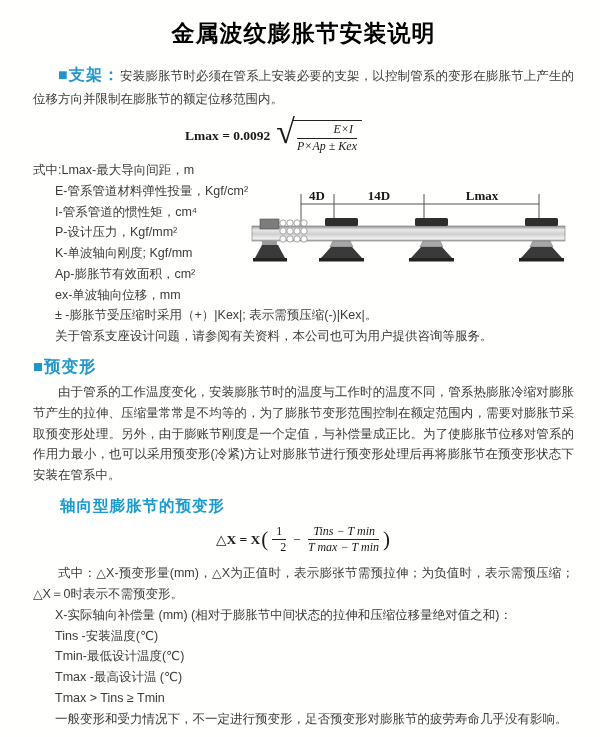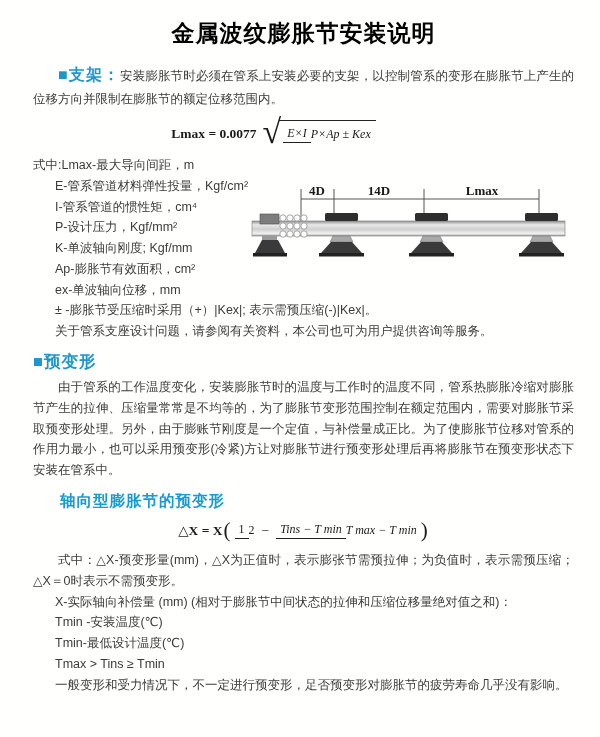--- a/index.html
+++ b/index.html
@@ -15,21 +15,21 @@
   p.body-para { text-indent:2em; text-align:justify; }
   .sec-head-inline { color:#1e96ca; font-weight:bold; font-size:16px; letter-spacing:1px; }
   .sec-head { color:#1e96ca; font-weight:bold; font-size:16.5px; letter-spacing:1px; margin:6px 0 2px 0; }
   .sub-head { color:#1a9bd0; font-weight:bold; font-size:15.5px; letter-spacing:1px; margin:7px 0 4px 27px; }
 
   
   .formula-row { display:flex; justify-content:center; align-items:center; margin:8px 0; }
   .formula { display:inline-flex; align-items:center; font-family:"Liberation Serif","DejaVu Serif",serif; color:#1a1a1a; font-size:13.5px; }
   .f-prefix, .f-suffix { font-weight:bold; white-space:pre; }
   .paren { font-size:21px; font-weight:normal; line-height:1; padding:0 1px; }
-  .frac { display:inline-flex; flex-direction:row; text-align:right; vertical-align:middle; line-height:1.15; font-size:12px; margin:0 3px; }
+  .frac { display:inline-flex; flex-direction:column; text-align:right; vertical-align:middle; line-height:1.15; font-size:12px; margin:0 3px; }
   .frac .num { border-bottom:1px solid #222; padding:0 4px 1px; }
   .frac .den { padding-top:1px; }
   .ital { font-style:italic; }
   .sqrt { display:inline-flex; align-items:flex-start; margin-left:6px; }
   .sqrt-sign { font-size:34px; line-height:0.9; font-weight:normal; transform:translateY(-1px); }
   .sqrt-body { border-top:1.3px solid #222; padding:2px 5px 0 4px; margin-left:-2px; margin-top:2px; }
   .sqrt-body .frac { margin:0; }
   .f-op { padding:0 4px; }
 
   
@@ -46,21 +46,21 @@
 <div class="page">
   <div class="inner">
 
     <div class="doc-title">金属波纹膨胀节安装说明</div>
 
     <p class="body-para"><span class="sec-head-inline">■支架：</span><span>安装膨胀节时必须在管系上安装必要的支架，以控制管系的变形在膨胀节上产生的位移方向并限制在膨胀节的额定位移范围内。</span></p>
 
 
     <div class="formula-row" style="margin:9px 0 6px; padding-right:60px;">
       <span class="formula">
-        <span class="f-prefix">Lmax = 0.0077</span>
+        <span class="f-prefix">Lmax = 0.0092</span>
         <span class="sqrt">
           <span class="sqrt-sign">√</span>
           <span class="sqrt-body">
             <span class="frac ital">
               <span class="num">E×I</span>
               <span class="den">P×Ap ± Kex</span>
             </span>
           </span>
         </span>
       </span>
@@ -162,19 +162,20 @@
         <span class="frac ital">
           <span class="num">Tins − T min</span>
           <span class="den">T max − T min</span>
         </span>
         <span class="paren">)</span>
       </span>
     </div>
 
     <p class="body-para">式中：△X-预变形量(mm)，△X为正值时，表示膨张节需预拉伸；为负值时，表示需预压缩；△X＝0时表示不需预变形。</p>
     <div class="note-line">X-实际轴向补偿量 (mm) (相对于膨胀节中间状态的拉伸和压缩位移量绝对值之和)：</div>
-    <div class="note-line">Tmin -安装温度(℃)</div>
+    <div class="note-line">Tins -安装温度(℃)</div>
     <div class="note-line">Tmin-最低设计温度(℃)</div>
+    <div class="note-line">Tmax -最高设计温  (℃)</div>
     <div class="note-line">Tmax &gt; Tins ≥ Tmin</div>
     <div class="note-line">一般变形和受力情况下，不一定进行预变形，足否预变形对膨胀节的疲劳寿命几乎没有影响。</div>
 
   </div>
 </div>
 
 </body></html>

